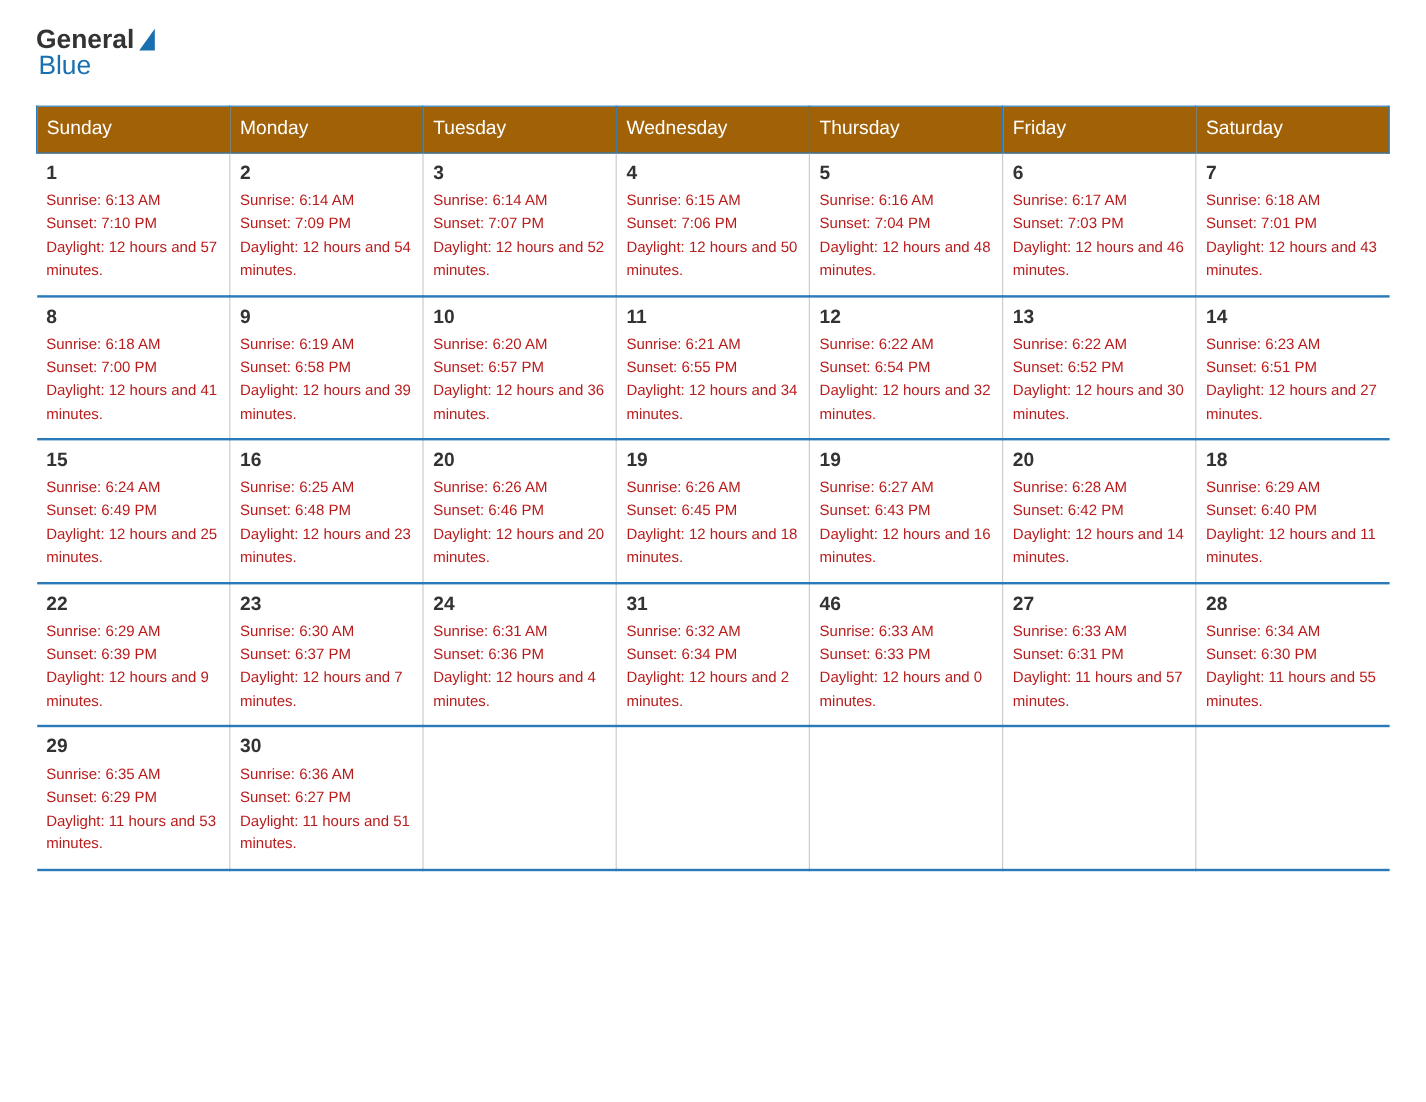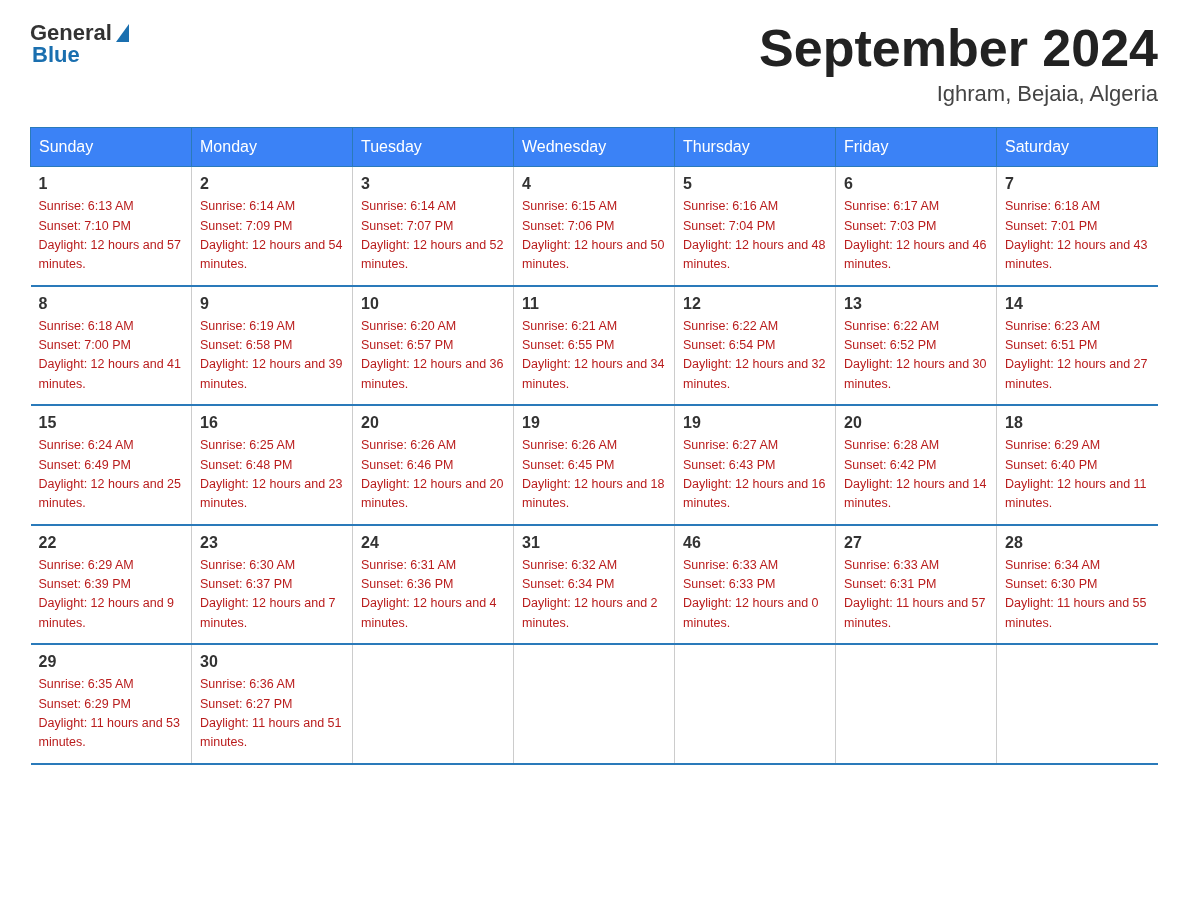--- a/index.html
+++ b/index.html
@@ -21,21 +21,21 @@
       align-items: center;
       gap: 4px;
     }
     .logo-text-general {
       font-size: 22px;
       font-weight: bold;
       color: #333;
     }
     .logo-text-blue {
       font-size: 22px;
-      font-weight: bold;
+      font-weight: normal;
       color: #1a6faf;
     }
     .title-section {
       text-align: right;
     }
     .month-title {
       font-size: 52px;
       font-weight: bold;
       color: #222;
       line-height: 1.1;
@@ -44,21 +44,21 @@
       font-size: 22px;
       color: #444;
       margin-top: 4px;
     }
     table {
       width: 100%;
       border-collapse: collapse;
       table-layout: fixed;
     }
     thead tr {
-      background-color: #3b82f6;
+      background-color: #a16207;
     }
     thead th {
       color: #fff;
       font-size: 16px;
       font-weight: normal;
       padding: 10px 8px;
       text-align: left;
       border: 1px solid #2a7aba;
     }
     tbody tr {
@@ -98,24 +98,20 @@
     <div style="display:flex; flex-direction:column; align-items:flex-start;">
       <div style="display:flex; align-items:center; gap:2px;">
         <span class="logo-text-general">General</span>
         <div style="display:flex; flex-direction:column; align-items:center; margin-left:2px;">
           <div style="width:0;height:0;border-left:13px solid transparent;border-bottom:18px solid #1a6faf;margin-bottom:0;"></div>
         </div>
       </div>
       <span class="logo-text-blue" style="margin-top:-4px; margin-left:2px;">Blue</span>
     </div>
   </div>
-  <div class="title-section">
-    <div class="month-title">September 2024</div>
-    <div class="location">Ighram, Bejaia, Algeria</div>
-  </div>
 </div>
 
 <table>
   <thead>
     <tr>
     <th>Sunday</th>
         <th>Monday</th>
         <th>Tuesday</th>
         <th>Wednesday</th>
         <th>Thursday</th>

